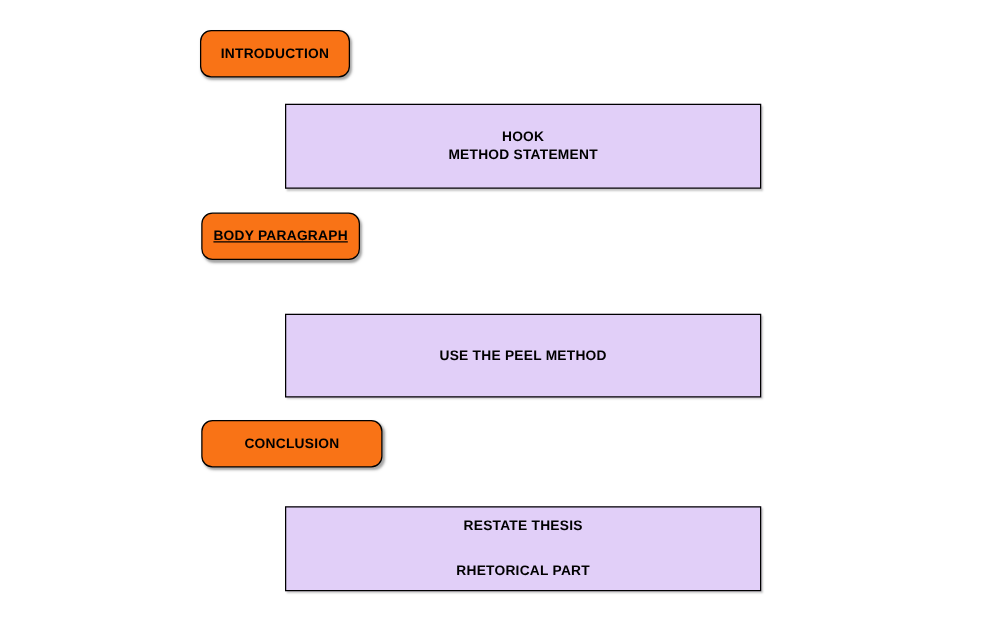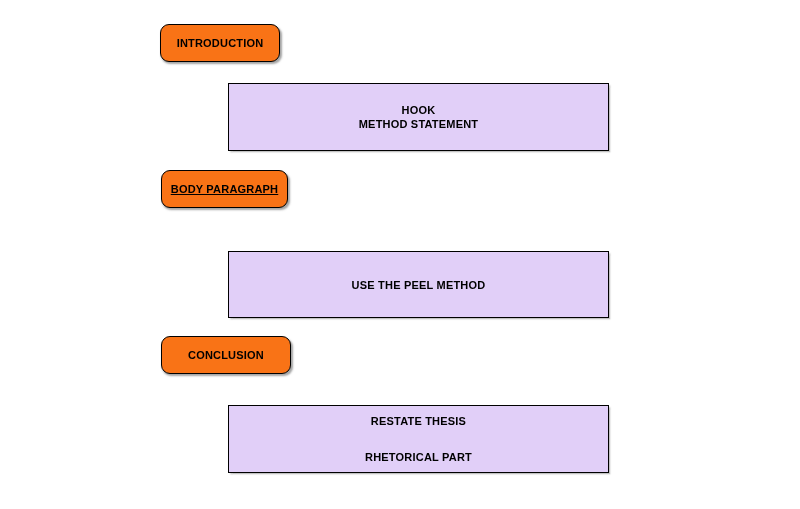--- a/index.html
+++ b/index.html
@@ -49,21 +49,21 @@
   }
   .detail-box .line {
     line-height: 14px;
     white-space: nowrap;
   }
   
   .label-0 { left: 160px; top: 24px;  width: 120px; height: 38px; }
   .box-0   { left: 228px; top: 83px;  width: 381px; height: 68px; }
   .label-1 { left: 161px; top: 170px; width: 127px; height: 38px; text-decoration: underline; }
   .box-1   { left: 228px; top: 240px; width: 381px; height: 67px; margin-top: 11px; }
-  .label-2 { left: 161px; top: 336px; width: 130px; height: 38px; }
+  .label-2 { left: 161px; top: 336px; width: 145px; height: 38px; }
   .box-2   { left: 228px; top: 405px; width: 381px; height: 68px; gap: 22px; }
 </style>
 </head>
 <body>
 
 <div class="canvas">
 
   <div class="stage-label label-0">INTRODUCTION</div>
 
   <div class="detail-box box-0">

